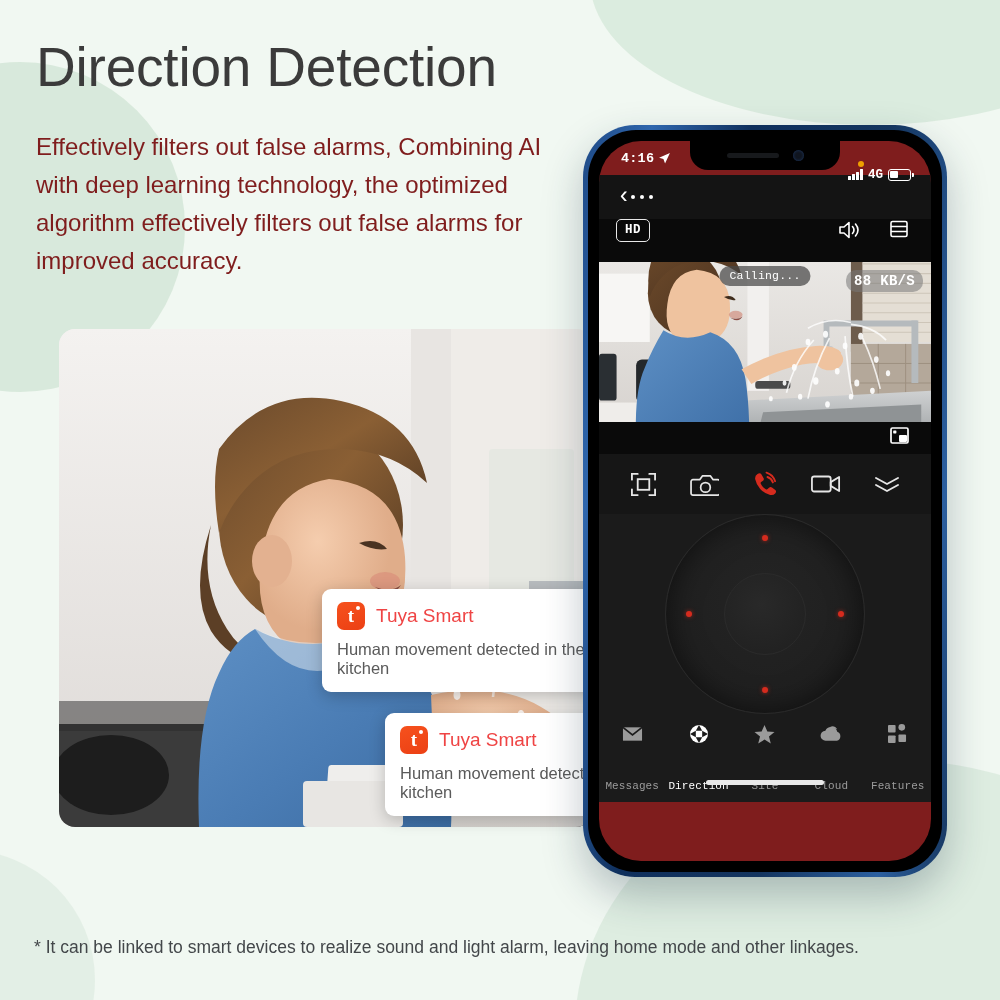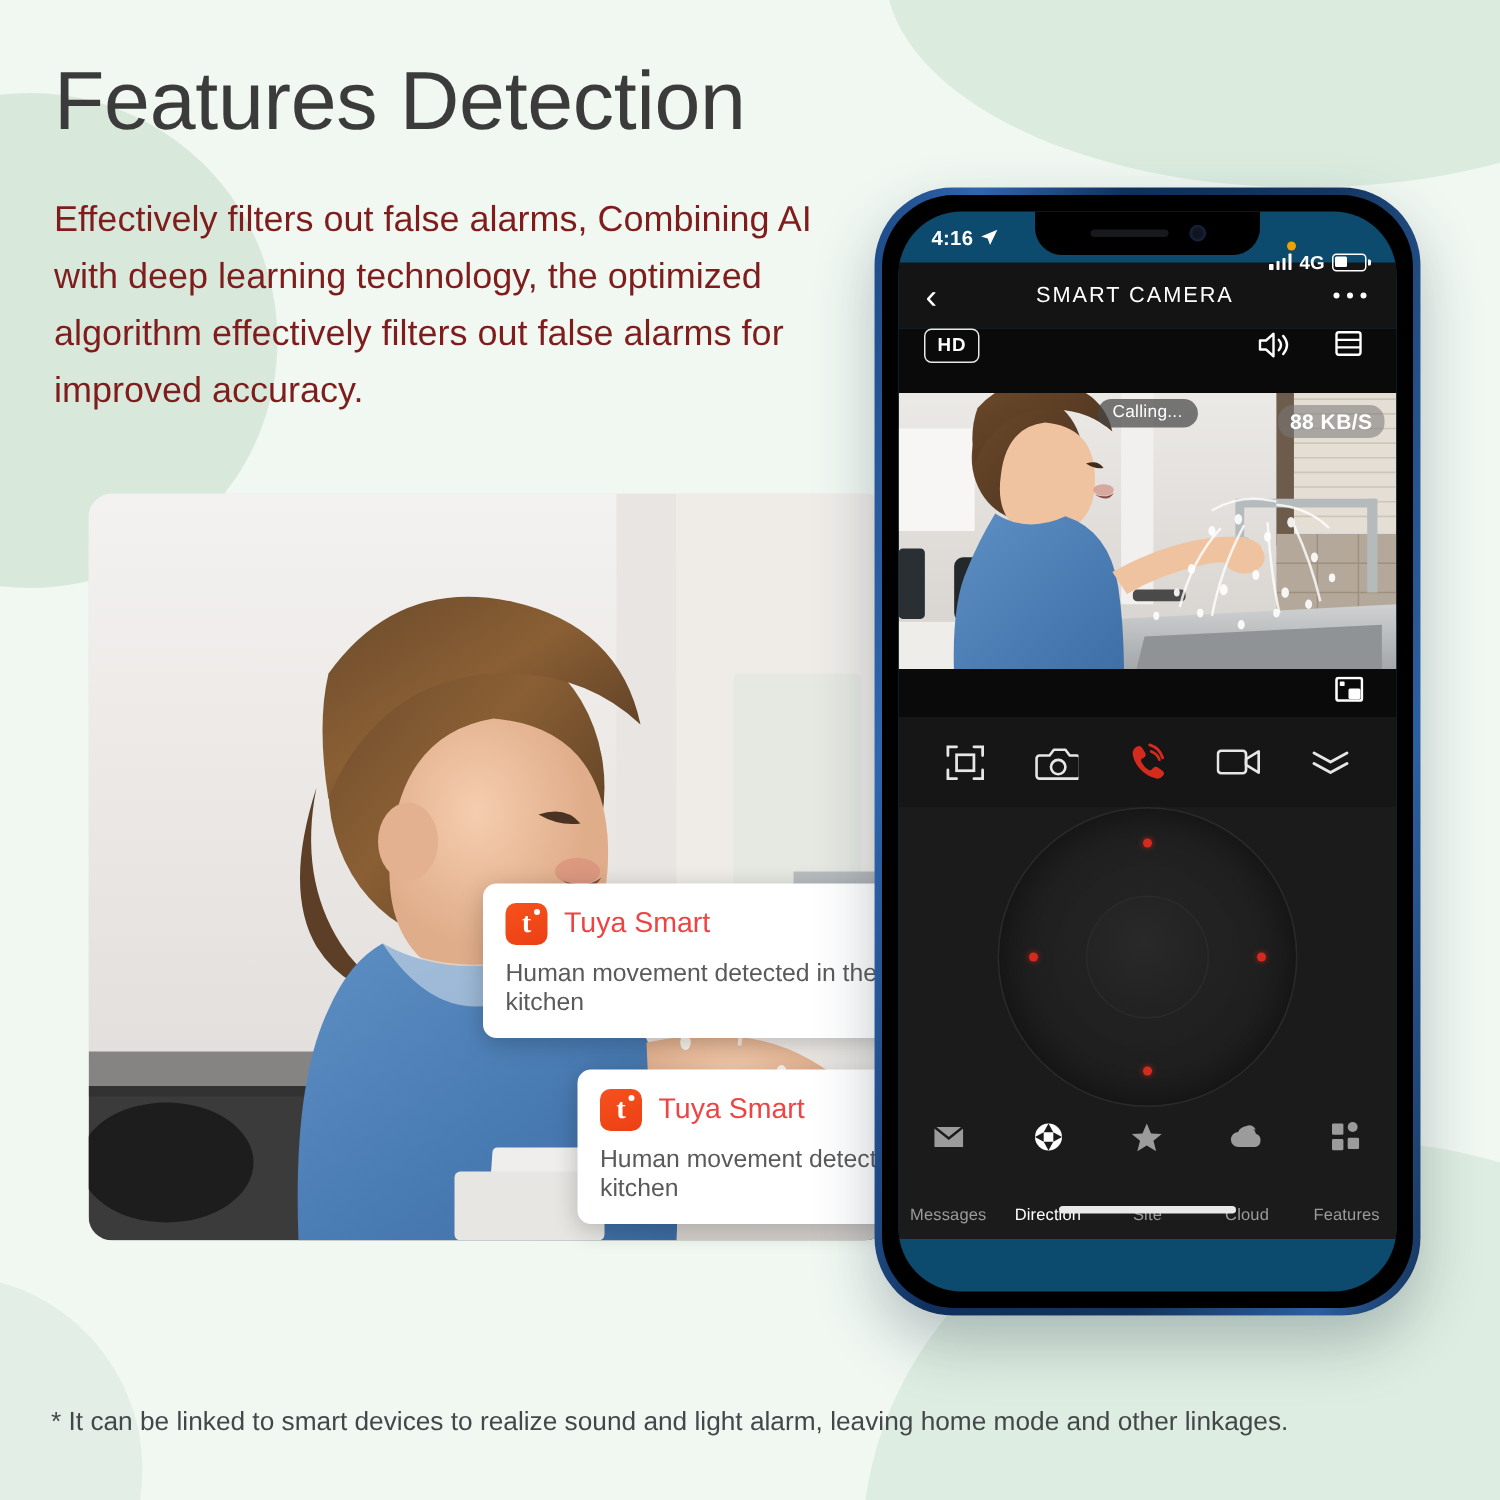--- a/index.html
+++ b/index.html
@@ -83,22 +83,23 @@
   }
   #phone-bezel {
     position: absolute; inset: 5px;
     border-radius: 48px;
     background: #000;
     padding: 6px;
   }
   #phone-screen {
     position: absolute; inset: 11px;
     border-radius: 42px;
-    background: #0c4a6e;
+    background: #7f1d1d;
     overflow: hidden;
+    font-family: Liberation Mono, monospace;
   }
 
   
   #notch {
     position: absolute; left: 50%; top: 0; transform: translateX(-50%);
     width: 150px; height: 29px;
     background: #000; border-radius: 0 0 18px 18px;
     z-index: 6;
     display: flex; align-items: center; justify-content: center; gap: 14px;
   }
@@ -146,21 +147,21 @@
   #hd-badge {
     border: 1.4px solid #e8e8e8; color: #fff;
     font-size: 12.5px; font-weight: 700; letter-spacing: .6px;
     border-radius: 5px; padding: 3px 8px 3.5px;
   }
   #media-toolbar .spacer { flex: 1; }
   #media-toolbar .tb-icon { margin-left: 28px; display: flex; align-items: center; }
 
   
   #video-wrap {
-    position: relative; width: 100%; height: 184px; overflow: hidden; background: #111;
+    position: relative; width: 100%; height: 160px; overflow: hidden; background: #111;
   }
   #video-wrap svg { display: block; width: 100%; height: 100%; }
   #calling-badge {
     position: absolute; left: 50%; top: 4px; transform: translateX(-50%);
     background: rgba(70,70,70,.72); color: #fff;
     font-size: 11.5px; padding: 3px 10px 4px; border-radius: 11px;
     letter-spacing: .2px;
   }
   #bitrate-badge {
     position: absolute; right: 8px; top: 8px;
@@ -223,21 +224,21 @@
 </head>
 <body>
 
 <div id="bg-layer">
   <div class="blob blob-topleft"></div>
   <div class="blob blob-topright"></div>
   <div class="blob blob-botright"></div>
   <div class="blob blob-botleft"></div>
 </div>
 
-<h1 id="page-title">Features Detection</h1>
+<h1 id="page-title">Direction Detection</h1>
 <p id="page-subtitle">Effectively filters out false alarms, Combining AI with deep learning technology, the optimized algorithm effectively filters out false alarms for improved accuracy.</p>
 
 <div id="hero-photo">
   <svg viewBox="0 0 533 498" preserveAspectRatio="xMidYMid slice">
     <defs>
       <linearGradient id="hWall" x1="0" y1="0" x2="0" y2="1">
         <stop offset="0%" stop-color="#f4f2f0"></stop>
           <stop offset="100%" stop-color="#ddd9d6"></stop>
       </linearGradient>
       <linearGradient id="hShirt" x1="0" y1="0" x2="1" y2="1">
@@ -364,21 +365,20 @@
               </span>
             <span class="net-label">4G</span>
             <span class="battery">
                 <i></i>
               </span>
           </div>
         </div>
 
         <div id="app-header">
           <span id="back-chevron">‹</span>
-          <span id="device-title">SMART CAMERA</span>
           <span id="more-dots">
               <span></span>
               <span></span>
               <span></span>
             </span>
         </div>
 
         <div id="media-toolbar">
           <span id="hd-badge">HD</span>
           <span class="spacer"></span>

